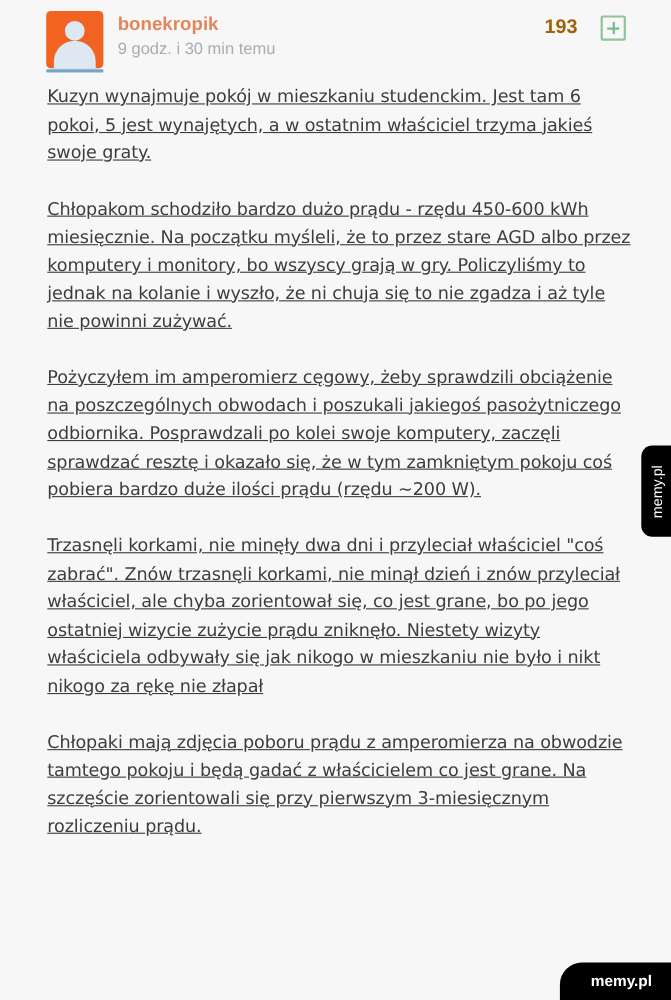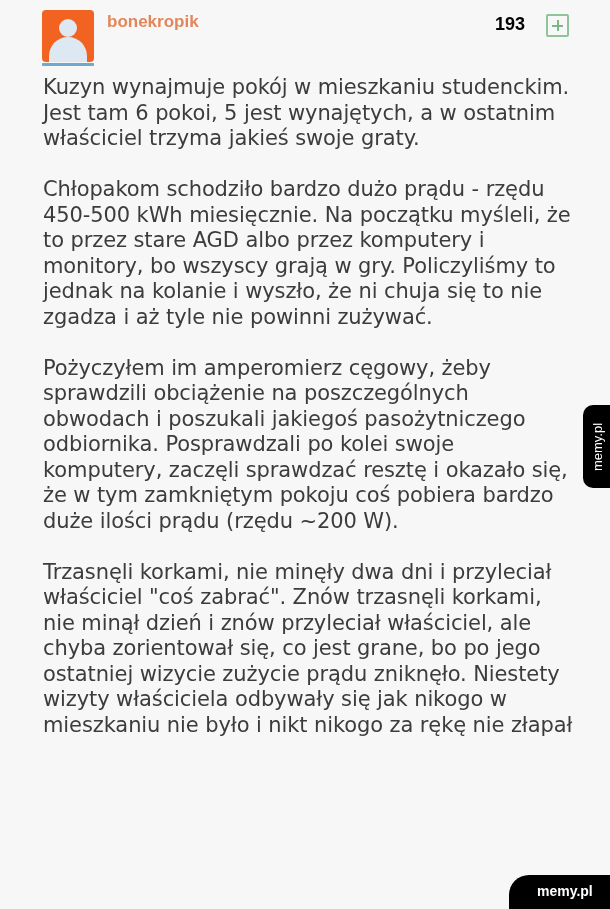--- a/index.html
+++ b/index.html
@@ -76,21 +76,21 @@
       font-size: 15px;
       color: #a7adb3;
     }
     .score {
       position: absolute;
       left: 495px;
       top: 14px;
       font-family: "Liberation Sans", sans-serif;
       font-size: 18px;
       font-weight: bold;
-      color: #000000;
+      color: #a16207;
     }
     .plus-button {
       position: absolute;
       left: 546px;
       top: 14px;
       width: 23px;
       height: 23px;
       border: 2px solid #8fc39a;
       border-radius: 2px;
       background: transparent;
@@ -108,25 +108,26 @@
       left: 8.5px; top: 4px; width: 2px; height: 11px;
     }
     .content {
       position: absolute;
       left: 43px;
       top: 75px;
       width: 535px;
     }
     .paragraph {
       font-family: "DejaVu Sans", sans-serif;
-      font-size: 21px;
+      font-size: 16px;
       line-height: 25.5px;
       color: #3c3c3c;
       margin-bottom: 25.5px;
       letter-spacing: -0.1px;
+      text-decoration: underline;
     }
     .watermark-side {
       position: absolute;
       left: 583px;
       top: 405px;
       width: 27px;
       height: 83px;
       background: #000;
       border-radius: 10px 0 0 10px;
     }
@@ -165,30 +166,32 @@
 <div class="page">
 
   <div class="header">
     <div class="avatar">
       <div class="head"></div>
       <div class="body"></div>
     </div>
     <div class="avatar-underline"></div>
 
     <div class="username">bonekropik</div>
+    <div class="timestamp">9 godz. i 30 min temu</div>
 
     <div class="score">193</div>
     <div class="plus-button"></div>
   </div>
 
   <div class="content">
     <p class="paragraph">Kuzyn wynajmuje pokój w mieszkaniu studenckim. Jest tam 6 pokoi, 5 jest wynajętych, a w ostatnim właściciel trzyma jakieś swoje graty.</p>
-    <p class="paragraph">Chłopakom schodziło bardzo dużo prądu - rzędu 450-500 kWh miesięcznie. Na początku myśleli, że to przez stare AGD albo przez komputery i monitory, bo wszyscy grają w gry. Policzyliśmy to jednak na kolanie i wyszło, że ni chuja się to nie zgadza i aż tyle nie powinni zużywać.</p>
+    <p class="paragraph">Chłopakom schodziło bardzo dużo prądu - rzędu 450-600 kWh miesięcznie. Na początku myśleli, że to przez stare AGD albo przez komputery i monitory, bo wszyscy grają w gry. Policzyliśmy to jednak na kolanie i wyszło, że ni chuja się to nie zgadza i aż tyle nie powinni zużywać.</p>
     <p class="paragraph">Pożyczyłem im amperomierz cęgowy, żeby sprawdzili obciążenie na poszczególnych obwodach i poszukali jakiegoś pasożytniczego odbiornika. Posprawdzali po kolei swoje komputery, zaczęli sprawdzać resztę i okazało się, że w tym zamkniętym pokoju coś pobiera bardzo duże ilości prądu (rzędu ~200 W).</p>
     <p class="paragraph">Trzasnęli korkami, nie minęły dwa dni i przyleciał właściciel "coś zabrać". Znów trzasnęli korkami, nie minął dzień i znów przyleciał właściciel, ale chyba zorientował się, co jest grane, bo po jego ostatniej wizycie zużycie prądu zniknęło. Niestety wizyty właściciela odbywały się jak nikogo w mieszkaniu nie było i nikt nikogo za rękę nie złapał</p>
+    <p class="paragraph">Chłopaki mają zdjęcia poboru prądu z amperomierza na obwodzie tamtego pokoju i będą gadać z właścicielem co jest grane. Na szczęście zorientowali się przy pierwszym 3-miesięcznym rozliczeniu prądu.</p>
   </div>
 
   <div class="watermark-side">
     <span>memy.pl</span>
   </div>
 
   <div class="watermark-bottom">
     <span>memy.pl</span>
   </div>
 

